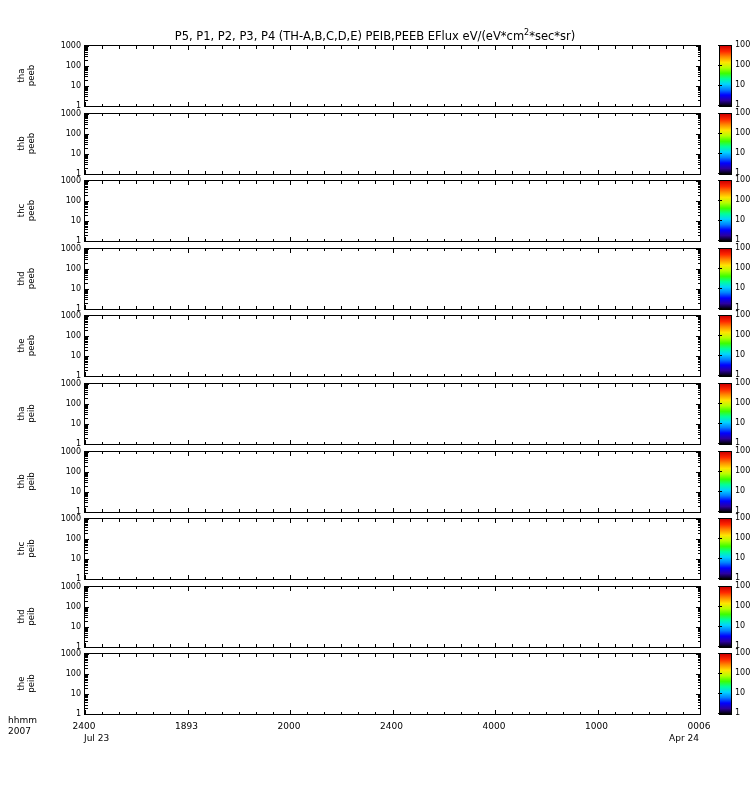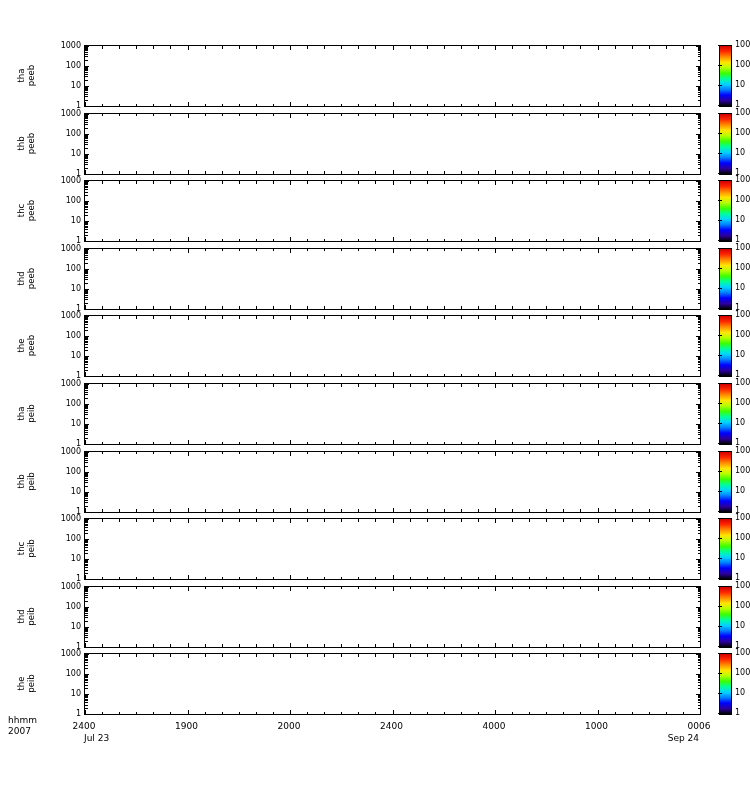--- a/index.html
+++ b/index.html
@@ -126,20 +126,23 @@
     font-size: 9px;
     line-height: 11px;
     white-space: nowrap;
   }
 </style>
 </head>
 <body>
 
 <div id="root">
 
+  <div class="title">
+    <span>P5, P1, P2, P3, P4 (TH-A,B,C,D,E) PEIB,PEEB EFlux eV/(eV*cm</span><sup>2</sup><span>*sec*sr)</span>
+  </div>
 
   <div id="panels">
       <div class="panel" style="top: 0px; height: 62px;">
         <div class="ylab" style="top: 60px;">1</div>
         <div class="ytick " style="top: 60px;"></div>
         <div class="ytick r" style="top: 60px;"></div>
         <div class="ylab" style="top: 40px;">10</div>
         <div class="ytick " style="top: 40px;"></div>
         <div class="ytick r" style="top: 40px;"></div>
         <div class="ylab" style="top: 20px;">100</div>
@@ -1642,28 +1645,28 @@
         <div class="cbtick" style="top: 40px; left: -17px;"></div>
         <div class="cbl" style="top: 20px;">100</div>
         <div class="cbtick" style="top: 20px; left: -17px;"></div>
         <div class="cbl" style="top: 0px;">1000</div>
         <div class="cbtick" style="top: 0px; left: -17px;"></div>
       </div>
     </div>
 
   <div id="axis-labels">
       <div class="xlabel" style="left: 64px; top: 721.4px; width: 40px;">2400</div>
-      <div class="xlabel" style="left: 166.5px; top: 721.4px; width: 40px;">1900</div>
+      <div class="xlabel" style="left: 166.5px; top: 721.4px; width: 40px;">1893</div>
       <div class="xlabel" style="left: 269px; top: 721.4px; width: 40px;">2000</div>
       <div class="xlabel" style="left: 371.5px; top: 721.4px; width: 40px;">2400</div>
       <div class="xlabel" style="left: 474px; top: 721.4px; width: 40px;">4000</div>
       <div class="xlabel" style="left: 576.5px; top: 721.4px; width: 40px;">1000</div>
       <div class="xlabel" style="left: 679px; top: 721.4px; width: 40px;">0006</div>
       <div class="xlabel" style="left: 84px; top: 733.4px; text-align: left;">Jul 23</div>
-      <div class="xlabel" style="left: 659px; width: 40px; top: 733.4px; text-align: right;">Sep 24</div>
+      <div class="xlabel" style="left: 659px; width: 40px; top: 733.4px; text-align: right;">Apr 24</div>
     </div>
 
   <div class="timelabel" style="left:8px; top:715px;">
     <div>hhmm</div>
     <div>2007</div>
   </div>
 
 </div>
 
 </body></html>

